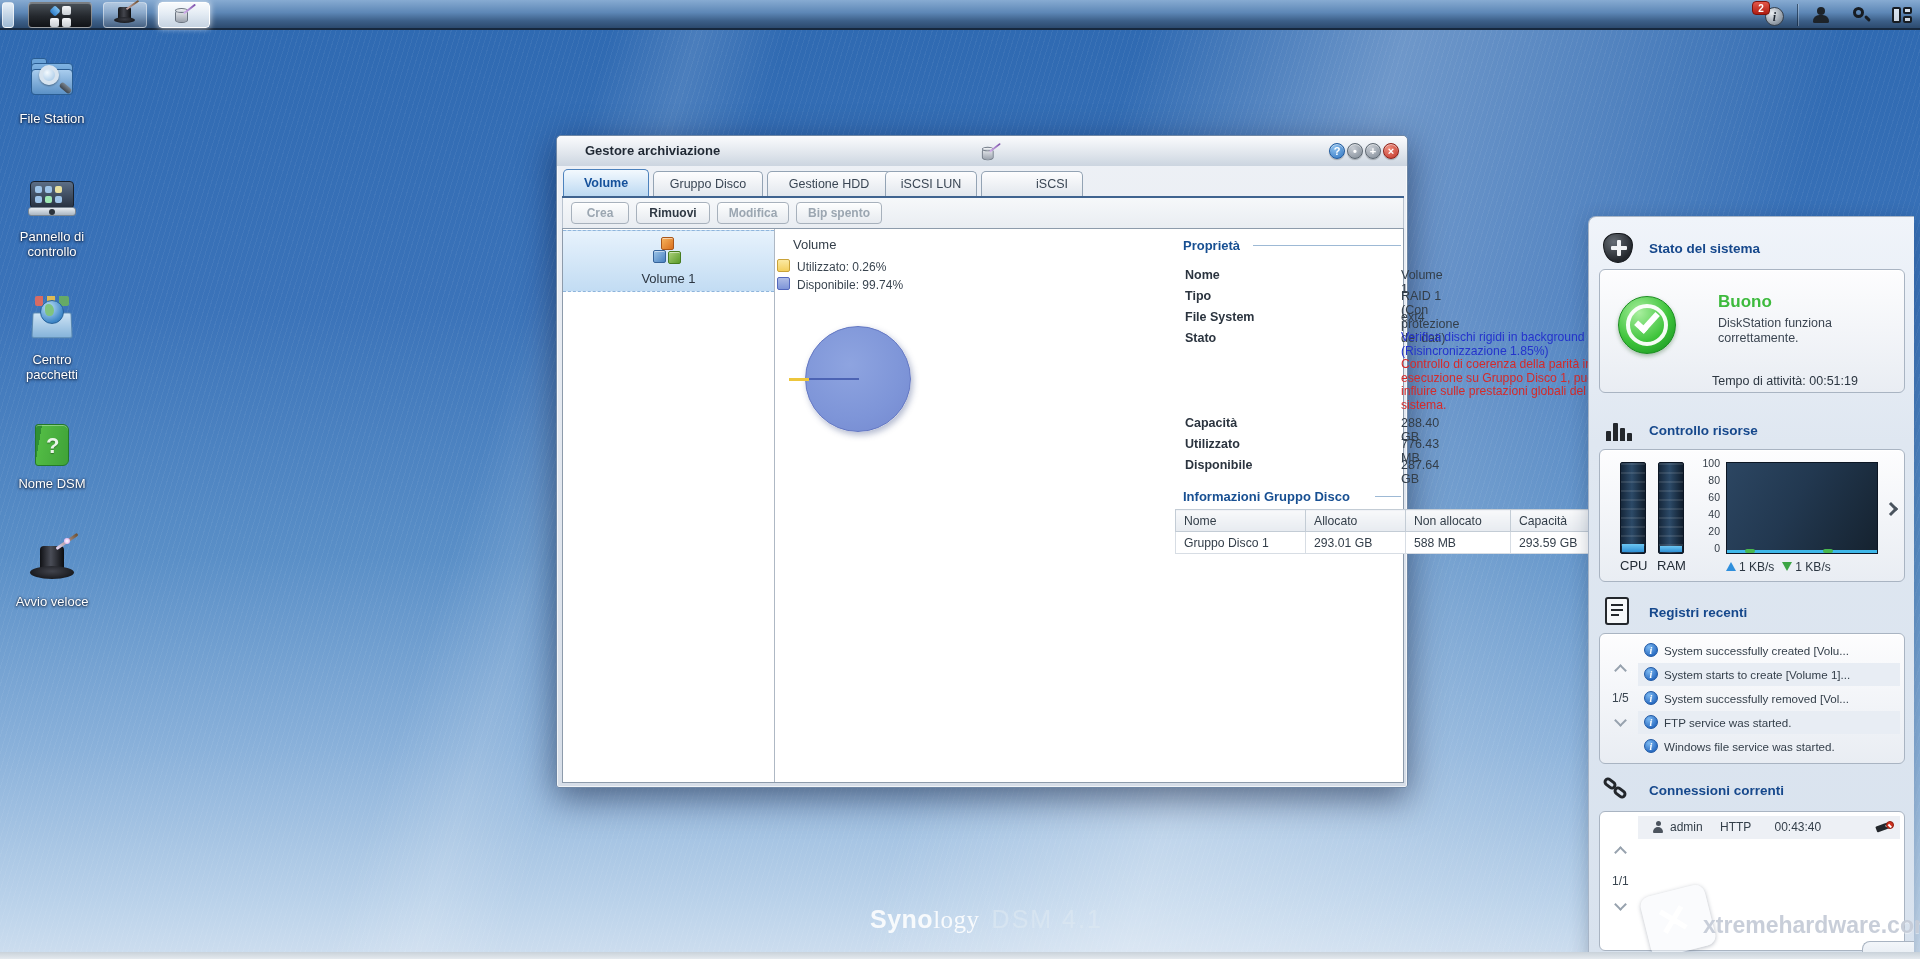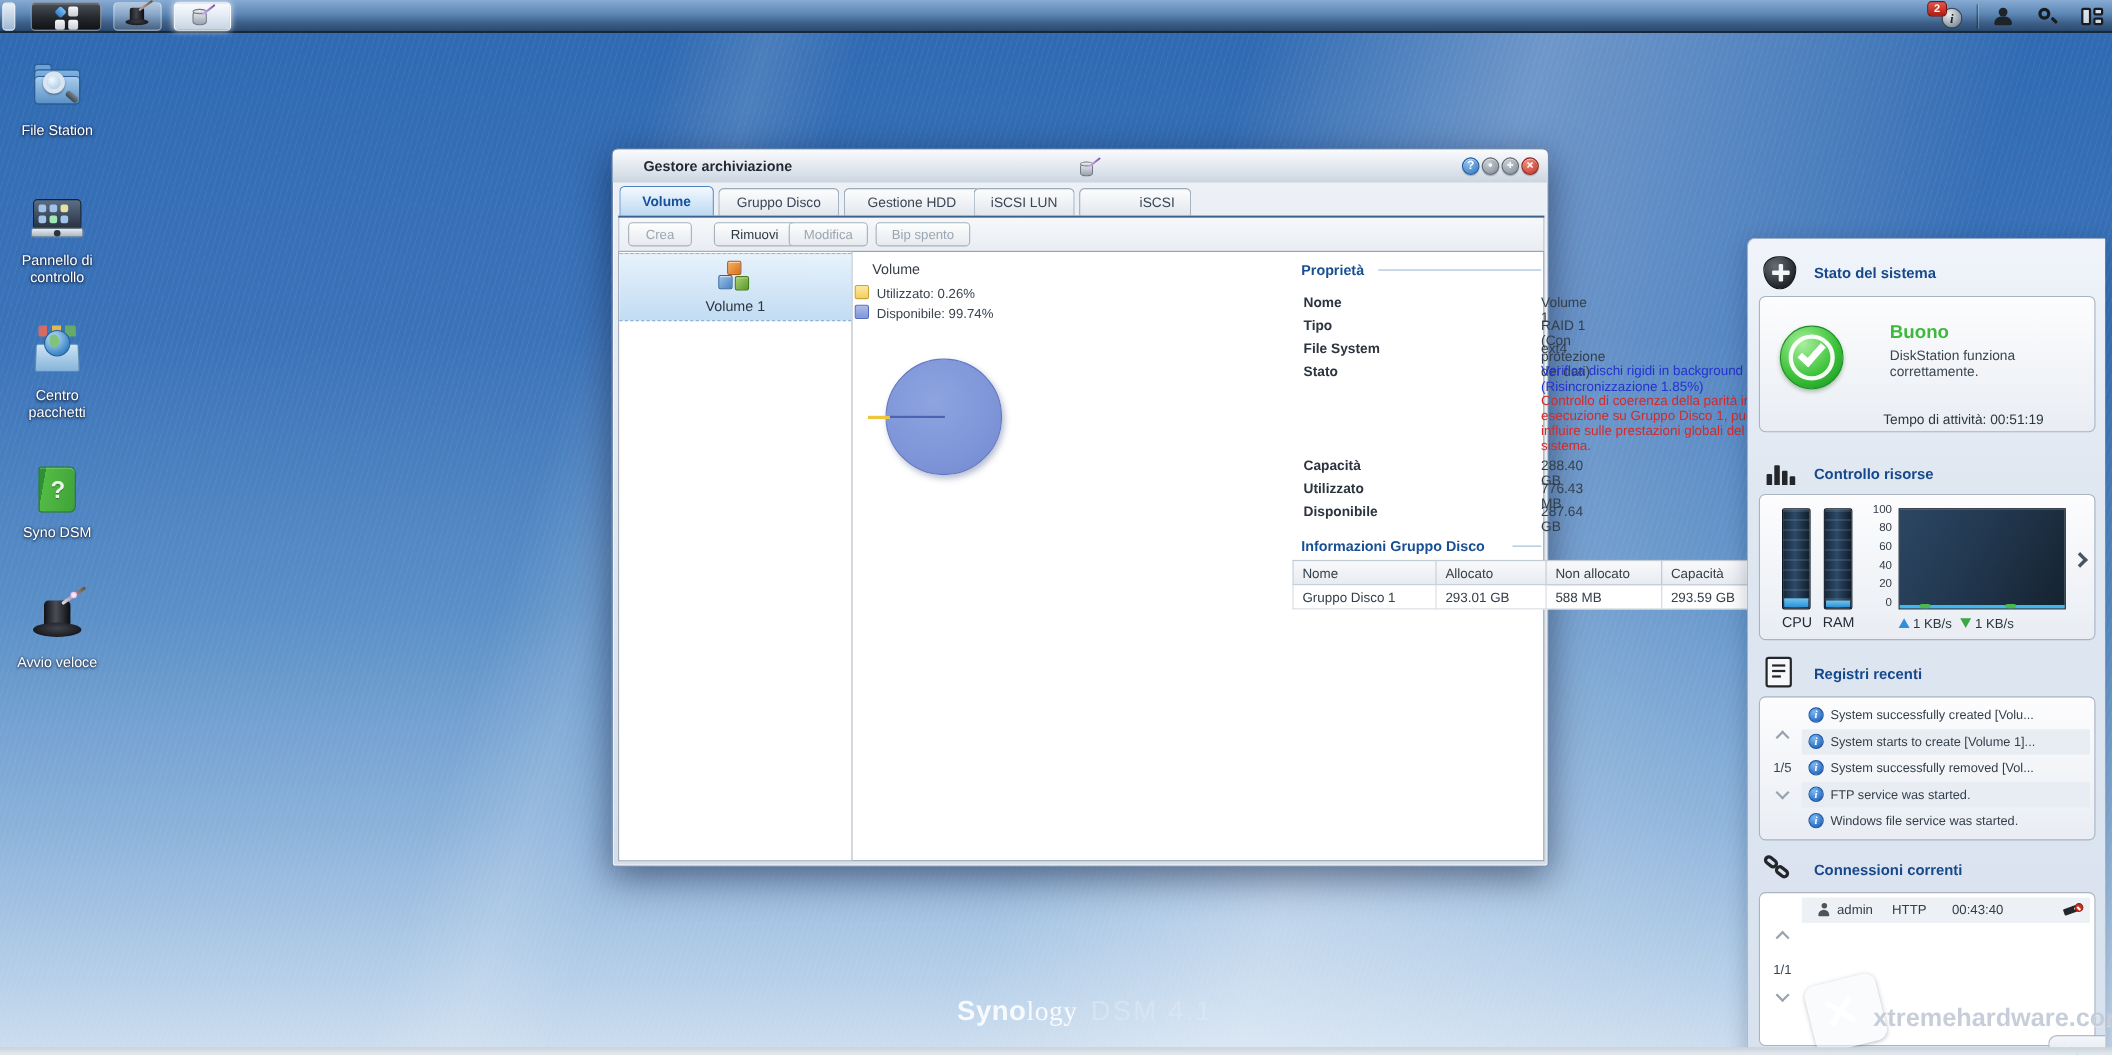--- a/index.html
+++ b/index.html
@@ -98,21 +98,21 @@
   .wbtn.help{ background:radial-gradient(circle at 35% 30%, #8cc0ef, #2f74c0); border:1px solid #1f5a9e; }
   .wbtn.grey{ background:radial-gradient(circle at 35% 30%, #c8cdd4, #7e8893); border:1px solid #5d6771; }
   .wbtn.close{ background:radial-gradient(circle at 35% 30%, #ef8c7c, #c03226); border:1px solid #8e1f16; }
 
   #tabstrip{ left:0; top:30px; width:100%; height:32px; }
   .tab{ position:absolute; bottom:2px; height:25px; border:1px solid #93a3b4; border-bottom:none; border-radius:5px 5px 0 0;
     background:linear-gradient(#fdfdfe,#e2e7ed); color:#3a4654; font-size:12.5px; text-align:center; line-height:24px; cursor:pointer; }
   .tab.active{ height:27px; background:linear-gradient(#f3f9fe,#bcd9f2); border-color:#4c82bd; color:#15519b; font-weight:bold; line-height:26px; }
   #tab-underline{ position:absolute; left:5px; bottom:0; width:842px; height:2px; background:#3f638f; }
 
-  #wtoolbar{ left:5px; top:62px; width:842px; height:30px; background:linear-gradient(#f6f8fa,#e9edf2); border-left:1px solid #b9c3cf; border-right:1px solid #b9c3cf; }
+  #wtoolbar{ left:5px; top:62px; width:842px; height:30px; background:linear-gradient(#f6f8fa,#e9edf2); border-left:1px solid #b9c3cf; border-right:1px solid #b9c3cf;font-weight:bold; }
   .tbtn{ position:absolute; top:4px; height:22px; border:1px solid #a7b1bc; border-radius:4px;
     background:linear-gradient(#fdfefe,#e6eaef); font-size:12px; color:#2e3843; text-align:center; line-height:20px; cursor:pointer; box-shadow:inset 0 1px 0 #fff; }
   .tbtn.disabled{ color:#9ba6b1; cursor:default; }
 
   #wcontent{ left:5px; top:92px; width:842px; height:555px; background:#fff; border:1px solid #8d9bab; }
   #vol-list{ position:absolute; left:0; top:0; width:212px; height:553px; background:#fff; border-right:1px solid #aeb8c4; }
   #vol-item{ position:absolute; left:0; top:1px; width:211px; height:62px; background:linear-gradient(#e7f2fc,#c2dcf3);
     border-top:1px dashed #8fb5dc; border-bottom:1px dashed #8fb5dc; cursor:pointer; }
   .cubes{ position:absolute; left:88px; top:6px; width:34px; height:30px; }
   .cube{ position:absolute; width:13px; height:13px; border-radius:2px; box-shadow:inset 0 1px 0 rgba(255,255,255,.5); }
@@ -292,21 +292,21 @@
         <div class="globe"></div>
     </div>
     <div class="lbl">Centro pacchetti</div>
   </div>
   <div class="dicon" style="top:420px;">
     <div class="art">
       <div class="book">
           <span class="q">?</span>
         </div>
     </div>
-    <div class="lbl">Syno DSM</div>
+    <div class="lbl">Nome DSM</div>
   </div>
   <div class="dicon" style="top:538px;">
     <div class="art">
       <div class="bighat">
           <div class="cyl"></div>
           <div class="brim"></div>
           <div class="wand"></div>
           <div class="spark"></div>
         </div>
     </div>
@@ -331,21 +331,21 @@
       <div class="tab active" style="left:6px;   width:86px;">Volume</div>
       <div class="tab" style="left:96px;  width:110px;">Gruppo Disco</div>
       <div class="tab" style="left:210px; width:124px;">Gestione HDD</div>
       <div class="tab" style="left:328px; width:92px;">iSCSI LUN</div>
       <div class="tab" style="left:424px; width:102px;padding-left:40px;">iSCSI Target</div>
       <div id="tab-underline"></div>
     </div>
 
     <div id="wtoolbar" class="abs">
       <div class="tbtn disabled" style="left:8px;   width:58px;">Crea</div>
-      <div class="tbtn" style="left:86px;  width:74px;">Rimuovi</div>
+      <div class="tbtn" style="left:73px;  width:74px;">Rimuovi</div>
       <div class="tbtn disabled" style="left:154px; width:72px;">Modifica</div>
       <div class="tbtn disabled" style="left:233px; width:86px;">Bip spento</div>
     </div>
 
     <div id="wcontent" class="abs">
 
       <div id="vol-list">
         <div id="vol-item">
           <div class="cubes">
             <div class="cube o"></div>

